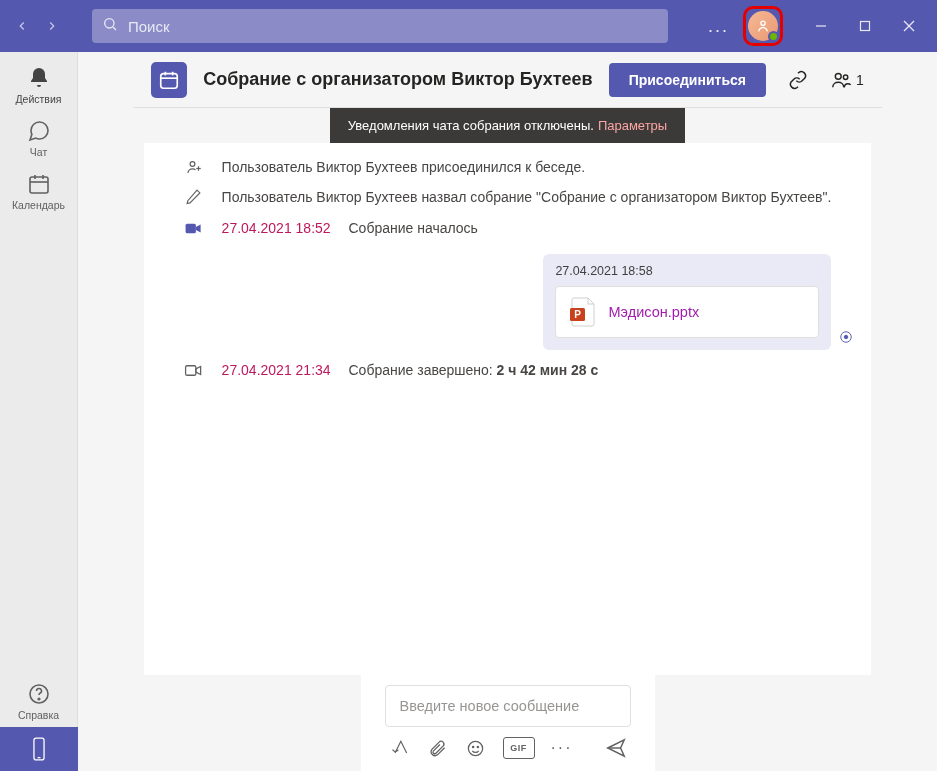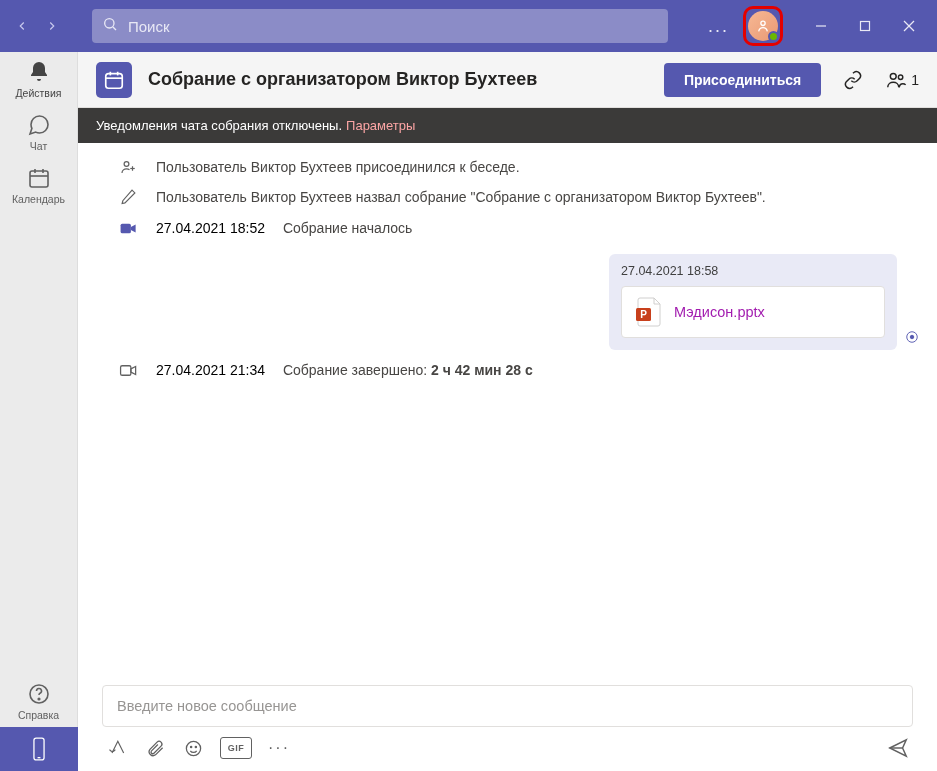--- a/index.html
+++ b/index.html
@@ -19,45 +19,45 @@
   .avatar-wrap { width: 40px; height: 40px; border: 3px solid #e40000; border-radius: 10px; display: flex; align-items: center; justify-content: center; position: relative; background: transparent; }
   .avatar { width: 30px; height: 30px; border-radius: 50%; background: linear-gradient(135deg,#f7b894,#e89974); display: flex; align-items: center; justify-content: center; position: relative; }
   .avatar svg { width: 16px; height: 16px; }
   .presence { position: absolute; right: -1px; bottom: -1px; width: 11px; height: 11px; background: #6bb700; border: 2px solid #5558af; border-radius: 50%; }
   .win-btns { display: flex; gap: 0; margin-left: 8px; }
   .win-btn { width: 44px; height: 40px; display: flex; align-items: center; justify-content: center; color: #e8e8f5; cursor: pointer; }
 
   
   .body { flex: 1; display: flex; min-height: 0; }
 
-  .sidebar { width: 78px; background: #ebebeb; display: flex; flex-direction: column; align-items: center; border-right: 1px solid #ddd; }
+  .sidebar { width: 78px; background: #ebebeb; display: flex; flex-direction: column; align-items: center; padding-top: 6px; border-right: 1px solid #ddd; }
   .side-item { width: 78px; display: flex; flex-direction: column; align-items: center; justify-content: center; padding: 8px 0 6px; color: #616161; cursor: pointer; font-size: 10.5px; gap: 3px; position: relative; }
   .side-item.active { color: #444; }
   .side-item svg { width: 24px; height: 24px; }
   .side-spacer { flex: 1; }
   .side-bottom { width: 78px; display: flex; flex-direction: column; }
   .side-phone { height: 44px; background: #5558af; display: flex; align-items: center; justify-content: center; color: #fff; }
 
-  .content { flex: 1; display: flex; flex-direction: column; background: #f5f5f5; min-width: 0; }
+  .content { flex: 1; display: flex; flex-direction: column; background: #f5f5f5; min-width: 0; align-items: center; }
 
   .header { height: 56px; background: #f5f5f5; display: flex; align-items: center; padding: 0 18px; gap: 16px; border-bottom: 1px solid #e1dfdd; }
   .meet-icon { width: 36px; height: 36px; border-radius: 5px; background: #5558af; color: #fff; display: flex; align-items: center; justify-content: center; flex-shrink: 0; }
   .header-title { font-size: 18px; font-weight: 700; color: #252423; flex: 1; white-space: nowrap; overflow: hidden; text-overflow: ellipsis; }
   .join-btn { background: #5558af; color: #fff; border: none; border-radius: 4px; height: 34px; padding: 0 20px; font-size: 14px; font-weight: 600; cursor: pointer; }
   .hdr-icon { width: 32px; height: 32px; display: flex; align-items: center; justify-content: center; color: #252423; cursor: pointer; }
   .participants { display: flex; align-items: center; gap: 4px; color: #252423; font-size: 14px; cursor: pointer; }
 
   .notif-bar { background: #3b3a39; color: #fff; font-size: 13px; padding: 10px 18px; display: flex; gap: 4px; }
   .notif-link { color: #fca5a5; cursor: pointer; }
 
   .chat-area { flex: 1; overflow-y: auto; padding: 14px 40px; background: #fff; }
   .sys-row { display: flex; align-items: flex-start; gap: 18px; margin-bottom: 10px; color: #484644; font-size: 14px; }
   .sys-row .ico { width: 20px; flex-shrink: 0; color: #616161; display: flex; justify-content: center; padding-top: 1px; }
   .sys-row .txt { line-height: 1.45; }
-  .sys-row .ts { color: #000000; margin-right: 14px; }
+  .sys-row .ts { color: #be185d; margin-right: 14px; }
   .sys-row strong { font-weight: 600; }
   .msg-block { display: flex; justify-content: flex-end; margin: 16px 0 10px; position: relative; }
   .msg-bubble { background: #e9eaf6; border-radius: 6px; padding: 10px 12px 12px; width: 288px; position: relative; }
   .msg-ts { font-size: 12.5px; color: #404040; margin-bottom: 8px; }
   .file-card { background: #fff; border: 1px solid #e1dfdd; border-radius: 4px; display: flex; align-items: center; gap: 12px; padding: 10px 14px; cursor: pointer; }
   .file-icon { width: 26px; height: 30px; position: relative; }
   .file-name { font-size: 14.5px; color: #a21caf; }
   .read-tick { position: absolute; right: -22px; bottom: 2px; color: #5558af; }
 
   .compose { padding: 10px 24px 12px; background: #fff; }

